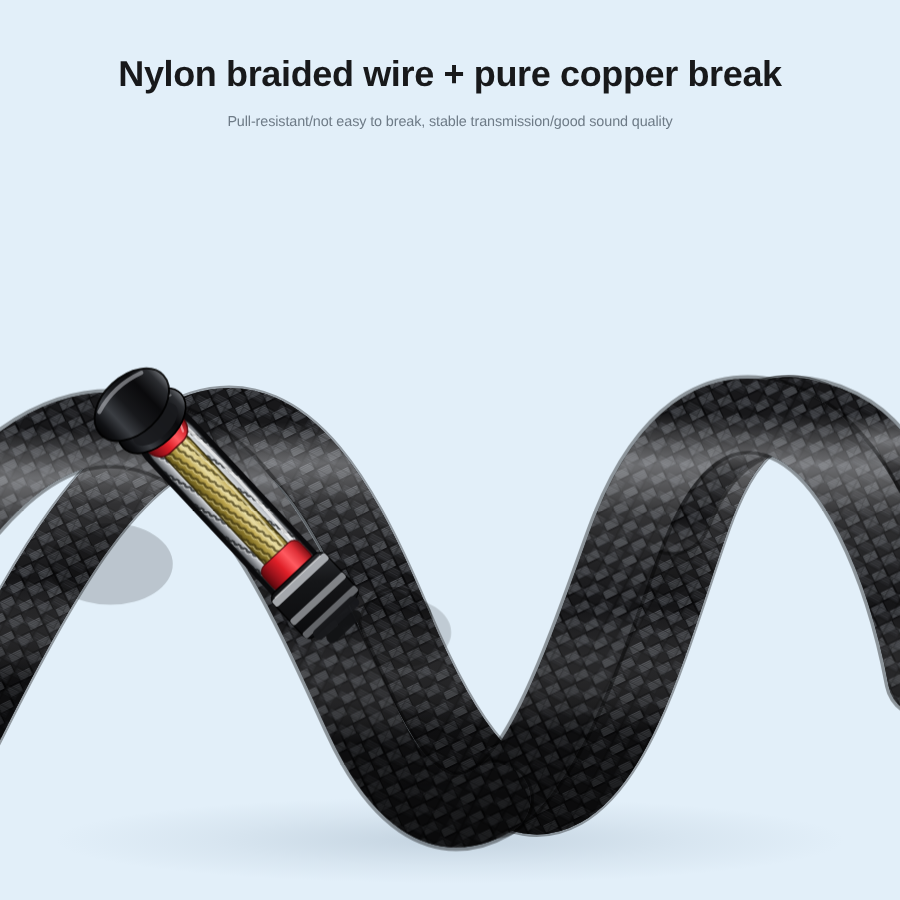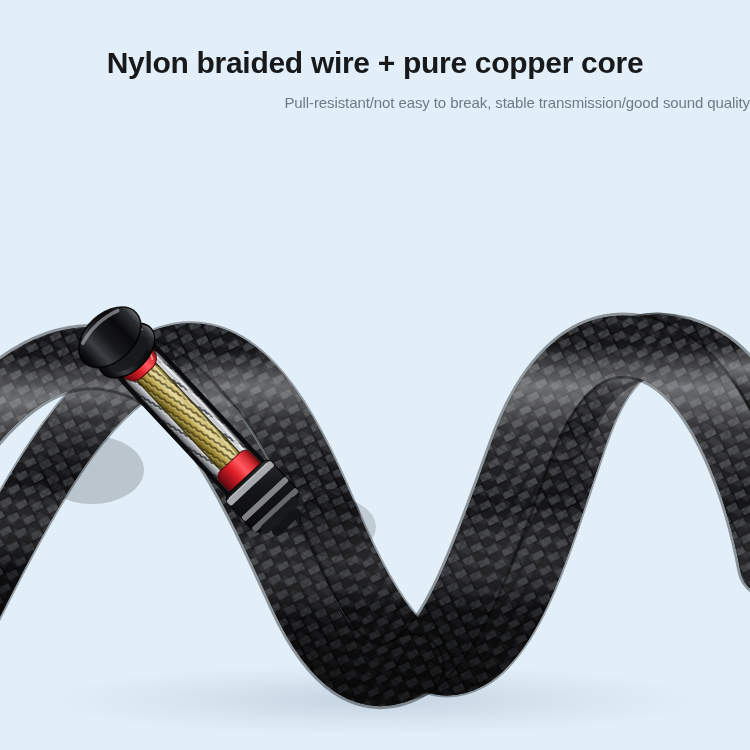--- a/index.html
+++ b/index.html
@@ -15,35 +15,35 @@
   .headline{
     margin:0;padding:0;
     font-size:30px;font-weight:bold;color:#18191b;
     letter-spacing:-0.3px;line-height:1;
     padding-top:48px;
     font-family:"Liberation Sans","DejaVu Sans",sans-serif;
   }
   .subhead{
     margin:0;padding:0;
     padding-top:17px;
-    font-size:15px;font-weight:400;color:#6e7b87;
-    letter-spacing:-0.1px;line-height:1;text-align:right;
+    font-size:12px;font-weight:400;color:#6e7b87;
+    letter-spacing:-0.1px;line-height:1;
   }
 
   
   #art{position:absolute;left:0;top:0;width:750px;height:750px;z-index:10;}
   #art svg{display:block;width:750px;height:750px;}
 </style>
 </head>
 <body style="background: rgb(226, 239, 249);">
 
 <div id="stage" style="background: rgb(226, 239, 249);">
 
   <div class="text-block">
-    <h1 class="headline">Nylon braided wire + pure copper core</h1>
+    <h1 class="headline">Nylon braided wire + pure copper break</h1>
     <p class="subhead">Pull-resistant/not easy to break, stable transmission/good sound quality</p>
   </div>
 
   <div id="art">
     <svg viewBox="0 0 750 750" xmlns="http://www.w3.org/2000/svg" aria-hidden="true">
       <defs>
 
         <linearGradient id="jacketShade" x1="0" y1="0" x2="0" y2="1">
           <stop offset="0" stop-color="#4d4f53"></stop>
           <stop offset="0.16" stop-color="#2a2b2e"></stop>

